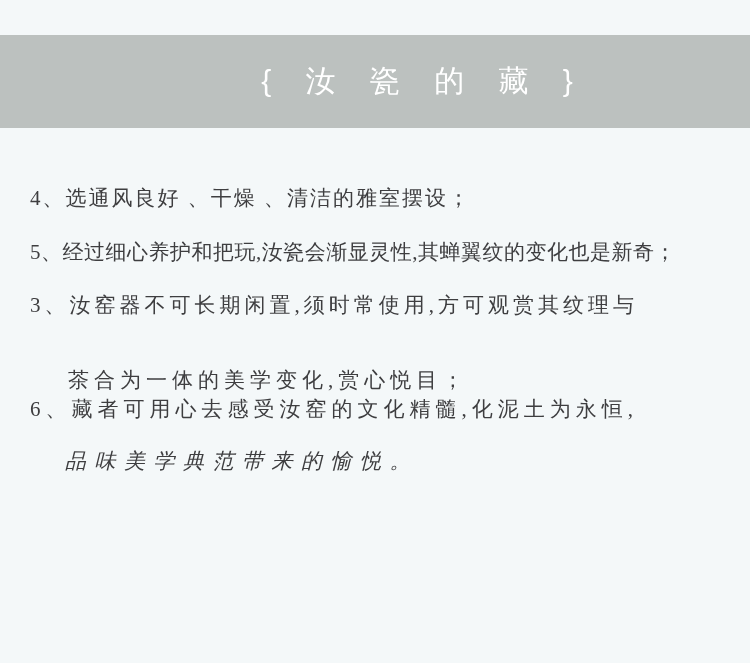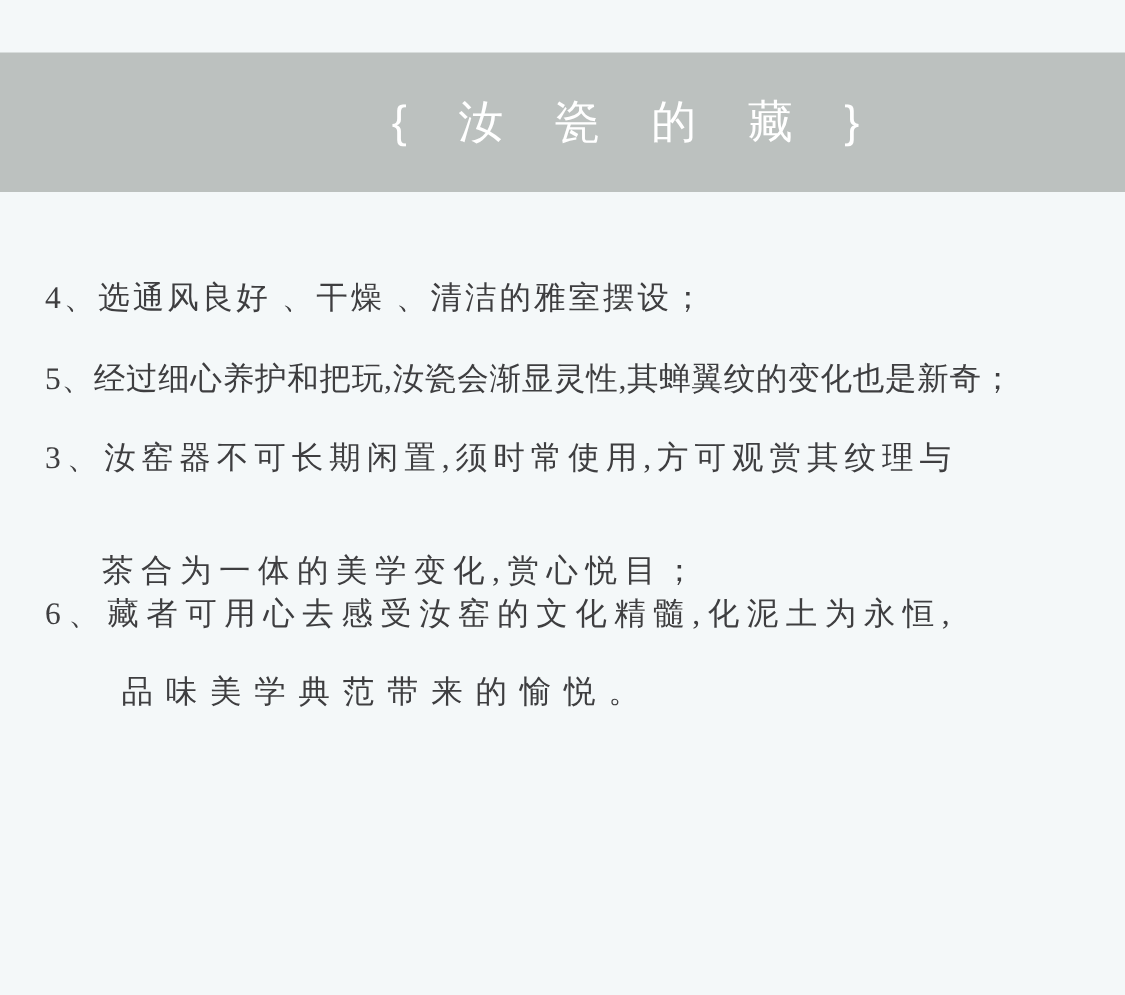--- a/index.html
+++ b/index.html
@@ -44,21 +44,21 @@
     color: #3e3e40;
     font-size: 21px;
     line-height: 30px;
     white-space: nowrap;
   }
   .line-1 { top: 183px; left: 30px; letter-spacing: 2px; }
   .line-2 { top: 237px; left: 30px; letter-spacing: 0.5px; }
   .line-3 { top: 290px; left: 30px; letter-spacing: 4px; text-align: center; }
   .line-4 { top: 341px; left: 68px; letter-spacing: 5px; margin-top: 24px; }
   .line-5 { top: 394px; left: 30px; letter-spacing: 5px; }
-  .line-6 { top: 446px; left: 81px; letter-spacing: 8.5px; }
+  .line-6 { top: 446px; left: 65px; letter-spacing: 8.5px; font-style: italic; }
 </style>
 </head>
 <body>
 
 <div class="page">
   <div class="header-band">
     <div class="section-title">{ 汝 瓷 的 藏 }</div>
   </div>
 
   <div class="content">

